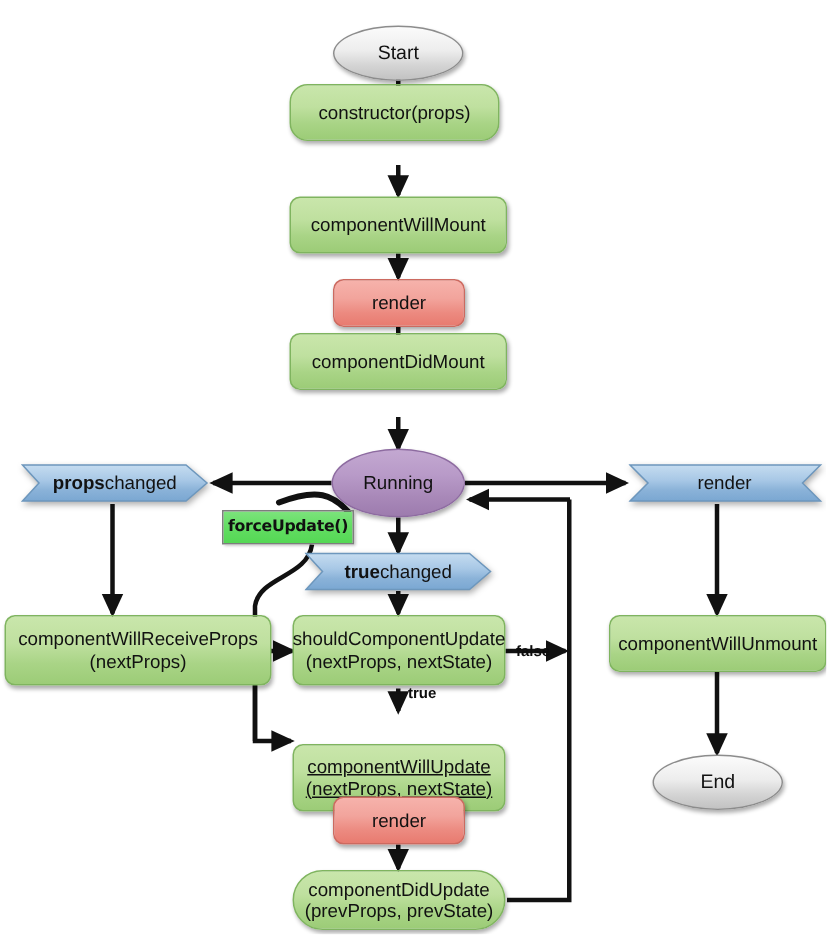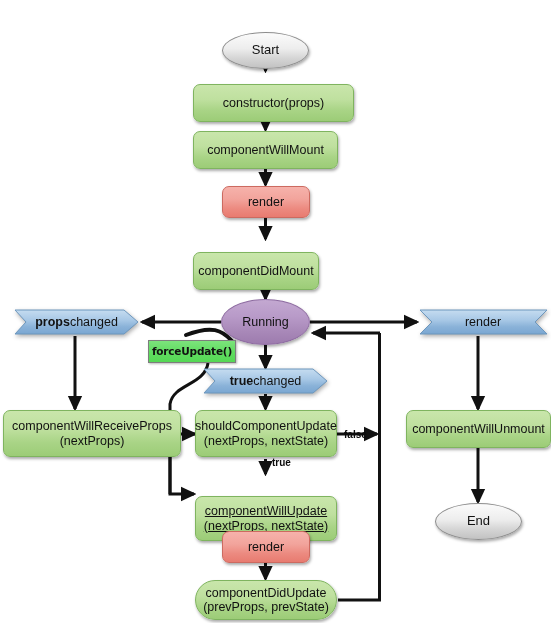--- a/index.html
+++ b/index.html
@@ -174,37 +174,37 @@
     <g stroke="#111111" stroke-width="3" fill="none">
 
       <path d="M 379.5 333 L 379.5 600 L 338 600"></path>
 
       <path d="M 170 419 L 170 494"></path>
 
       <path d="M 232 341 C 222 330, 212 325, 186 335" stroke-width="4" stroke-linecap="round"></path>
     </g>
   </svg>
 
-  <div class="node term" style="left:222px; top:32px; width:87px; height:37px;">
+  <div class="node term" style="left:222px; top:17px; width:87px; height:37px;">
     <span class="node-label">Start</span>
   </div>
 
-  <div class="node proc" style="left:193px; top:84px; width:161px; height:38px;">
+  <div class="node proc" style="left:193px; top:56px; width:140px; height:38px;border-radius:12px;">
     <span class="node-label">constructor(props)</span>
   </div>
 
   <div class="node proc" style="left:193px; top:131px; width:145px; height:38px;">
     <span class="node-label">componentWillMount</span>
   </div>
 
   <div class="node render" style="left:222px; top:186px; width:88px; height:32px;">
     <span class="node-label">render</span>
   </div>
 
-  <div class="node proc" style="left:193px; top:252px; width:126px; height:38px;">
+  <div class="node proc" style="left:193px; top:222px; width:145px; height:38px;">
     <span class="node-label">componentDidMount</span>
   </div>
 
   <div class="node state-ellipse" style="left:221px; top:299px; width:89px; height:46px;">
     <span class="node-label">Running</span>
   </div>
 
   <div class="chev-wrap" style="left:14px; top:309px; width:125px; height:26px;">
     <svg viewBox="0 0 125 26" width="125" height="26" xmlns="http://www.w3.org/2000/svg">
       <defs>

